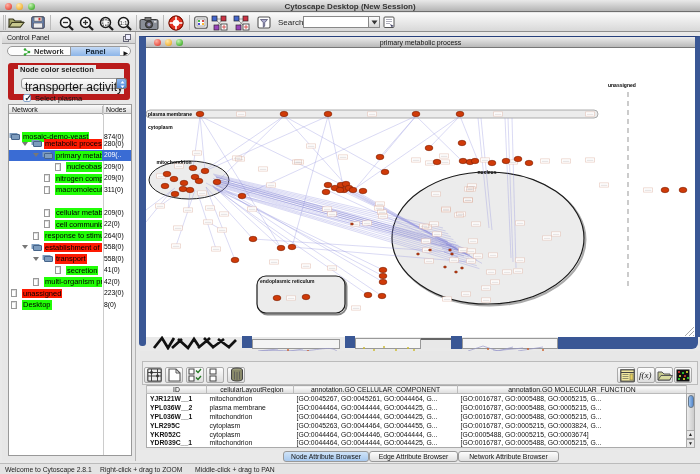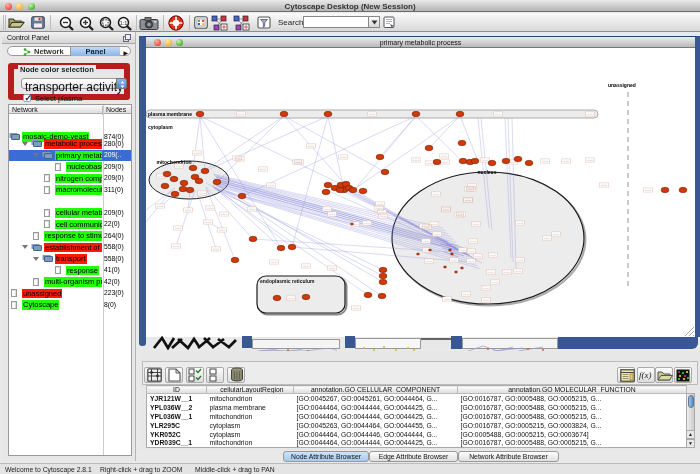--- a/index.html
+++ b/index.html
@@ -237,36 +237,36 @@
             <span class="tcount" style="color:#000">558(0)</span>
           </div>
           <div class="trow" style="top:138.0px;background:transparent">
             <span class="tri" style="left:24px"></span>
             <span class="fold" style="left:35px"></span>
             <span class="tlab" style="left:46px;background:#fe1a02;max-width:47px">transport</span>
             <span class="tcount" style="color:#000">558(0)</span>
           </div>
           <div class="trow" style="top:149.5px;background:transparent">
             <span class="file" style="left:46px"></span>
-            <span class="tlab" style="left:57px;background:#21fe06;max-width:36px">response</span>
+            <span class="tlab" style="left:57px;background:#21fe06;max-width:36px">secretion</span>
             <span class="tcount" style="color:#000">41(0)</span>
           </div>
           <div class="trow" style="top:161.0px;background:transparent">
             <span class="file" style="left:24px"></span>
             <span class="tlab" style="left:35px;background:#21fe06;max-width:58px">multi-organism pro</span>
             <span class="tcount" style="color:#000">42(0)</span>
           </div>
           <div class="trow" style="top:172.5px;background:transparent">
             <span class="file" style="left:2px"></span>
             <span class="tlab" style="left:13px;background:#fe1a02;max-width:80px">unassigned</span>
             <span class="tcount" style="color:#000">223(0)</span>
           </div>
           <div class="trow" style="top:184.0px;background:transparent">
             <span class="file" style="left:2px"></span>
-            <span class="tlab" style="left:13px;background:#21fe06;max-width:80px">Cytoscape</span>
+            <span class="tlab" style="left:13px;background:#21fe06;max-width:80px">Desktop</span>
             <span class="tcount" style="color:#000">8(0)</span>
           </div>
         </div>
  </div>
 </div>
 <div id="win">
  <div id="wtitle">
   <span class="light" style="left:8px;top:2px;background:radial-gradient(circle at 35% 30%,#ffb3a6,#ee5f52 60%,#c33325)"></span>
   <span class="light" style="left:19px;top:2px;background:radial-gradient(circle at 35% 30%,#ffe9b0,#f5bd4b 60%,#d6940f)"></span>
   <span class="light" style="left:30px;top:2px;background:radial-gradient(circle at 35% 30%,#c8f3b4,#60c04c 60%,#2f9015)"></span>

